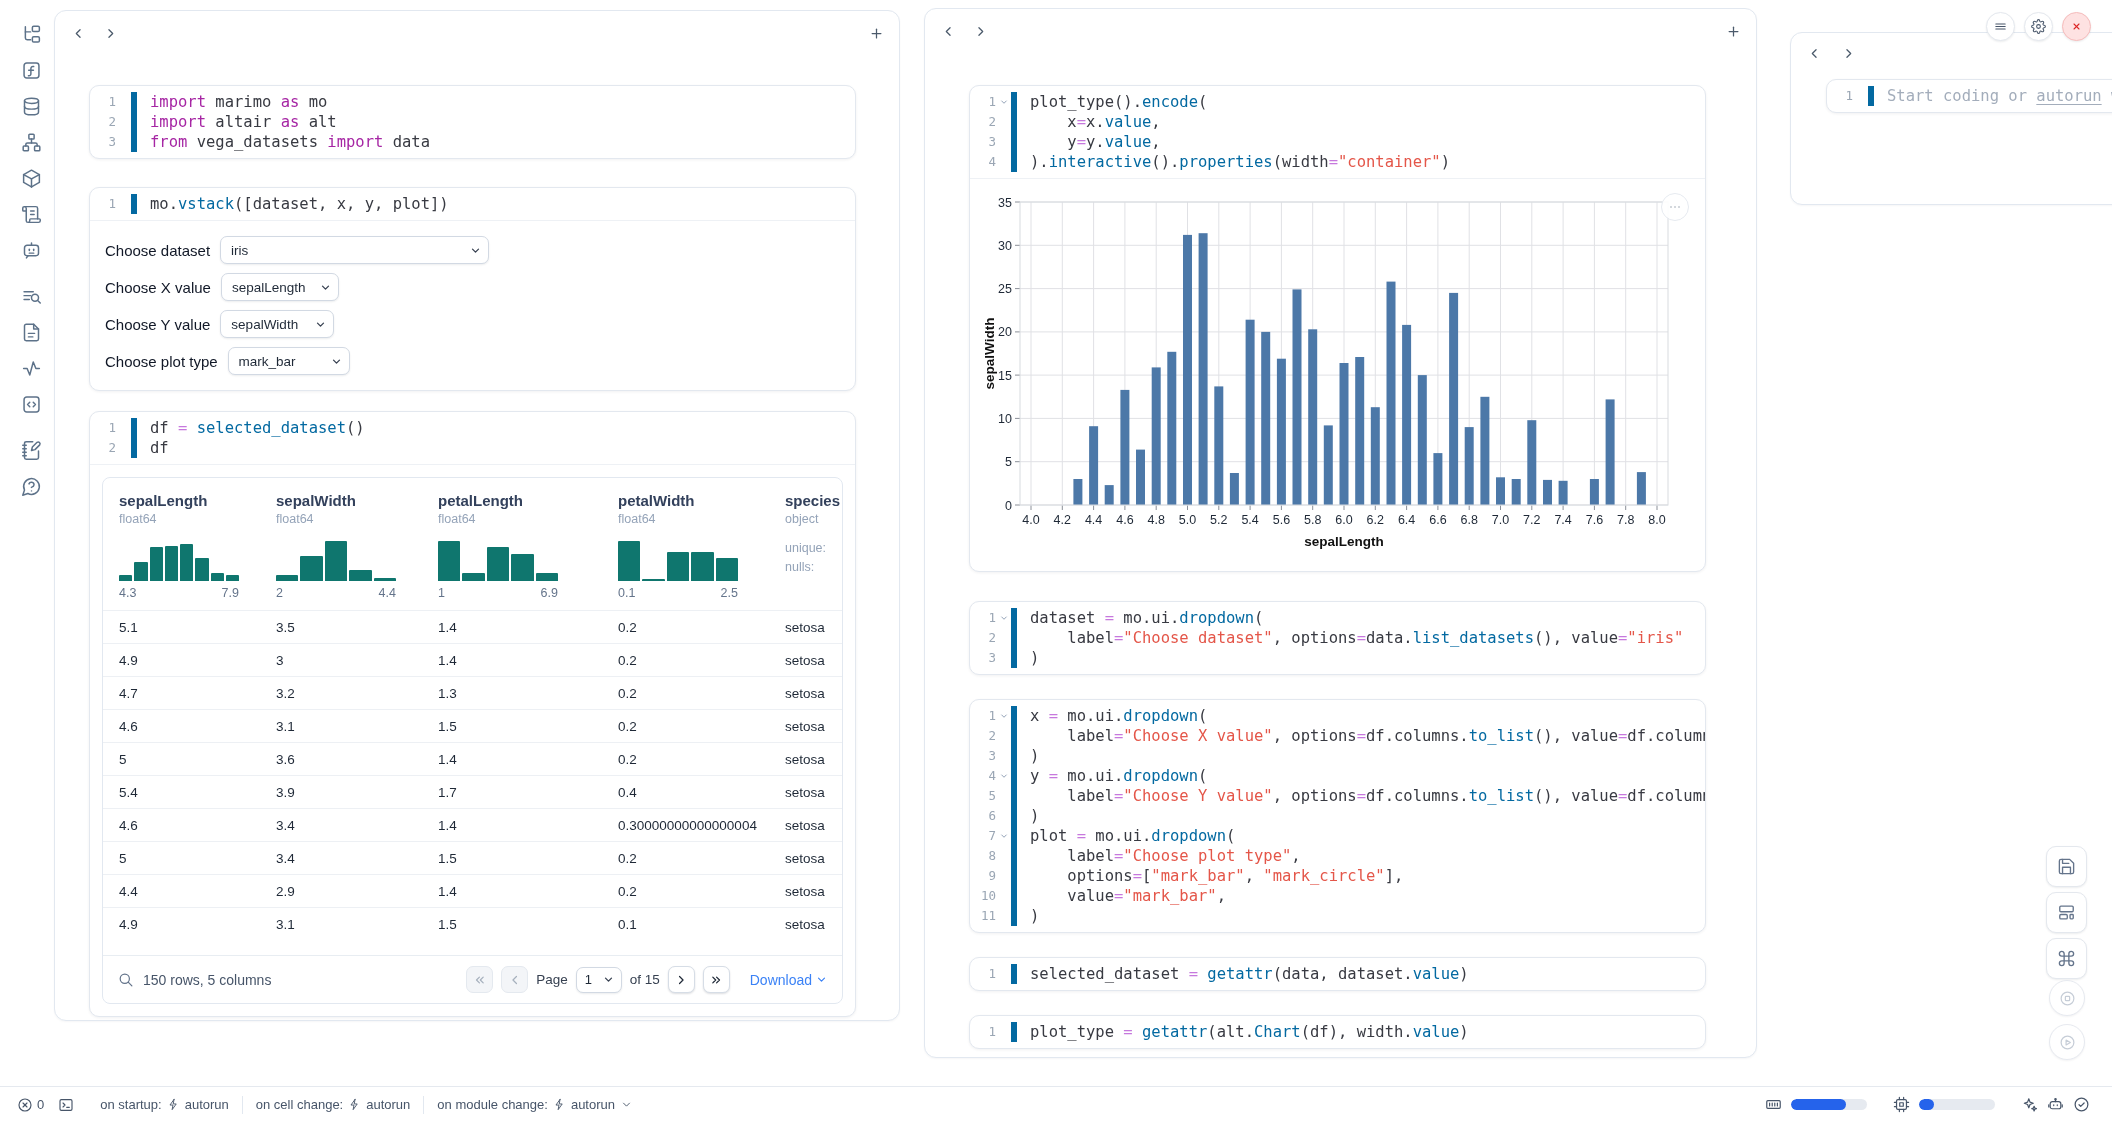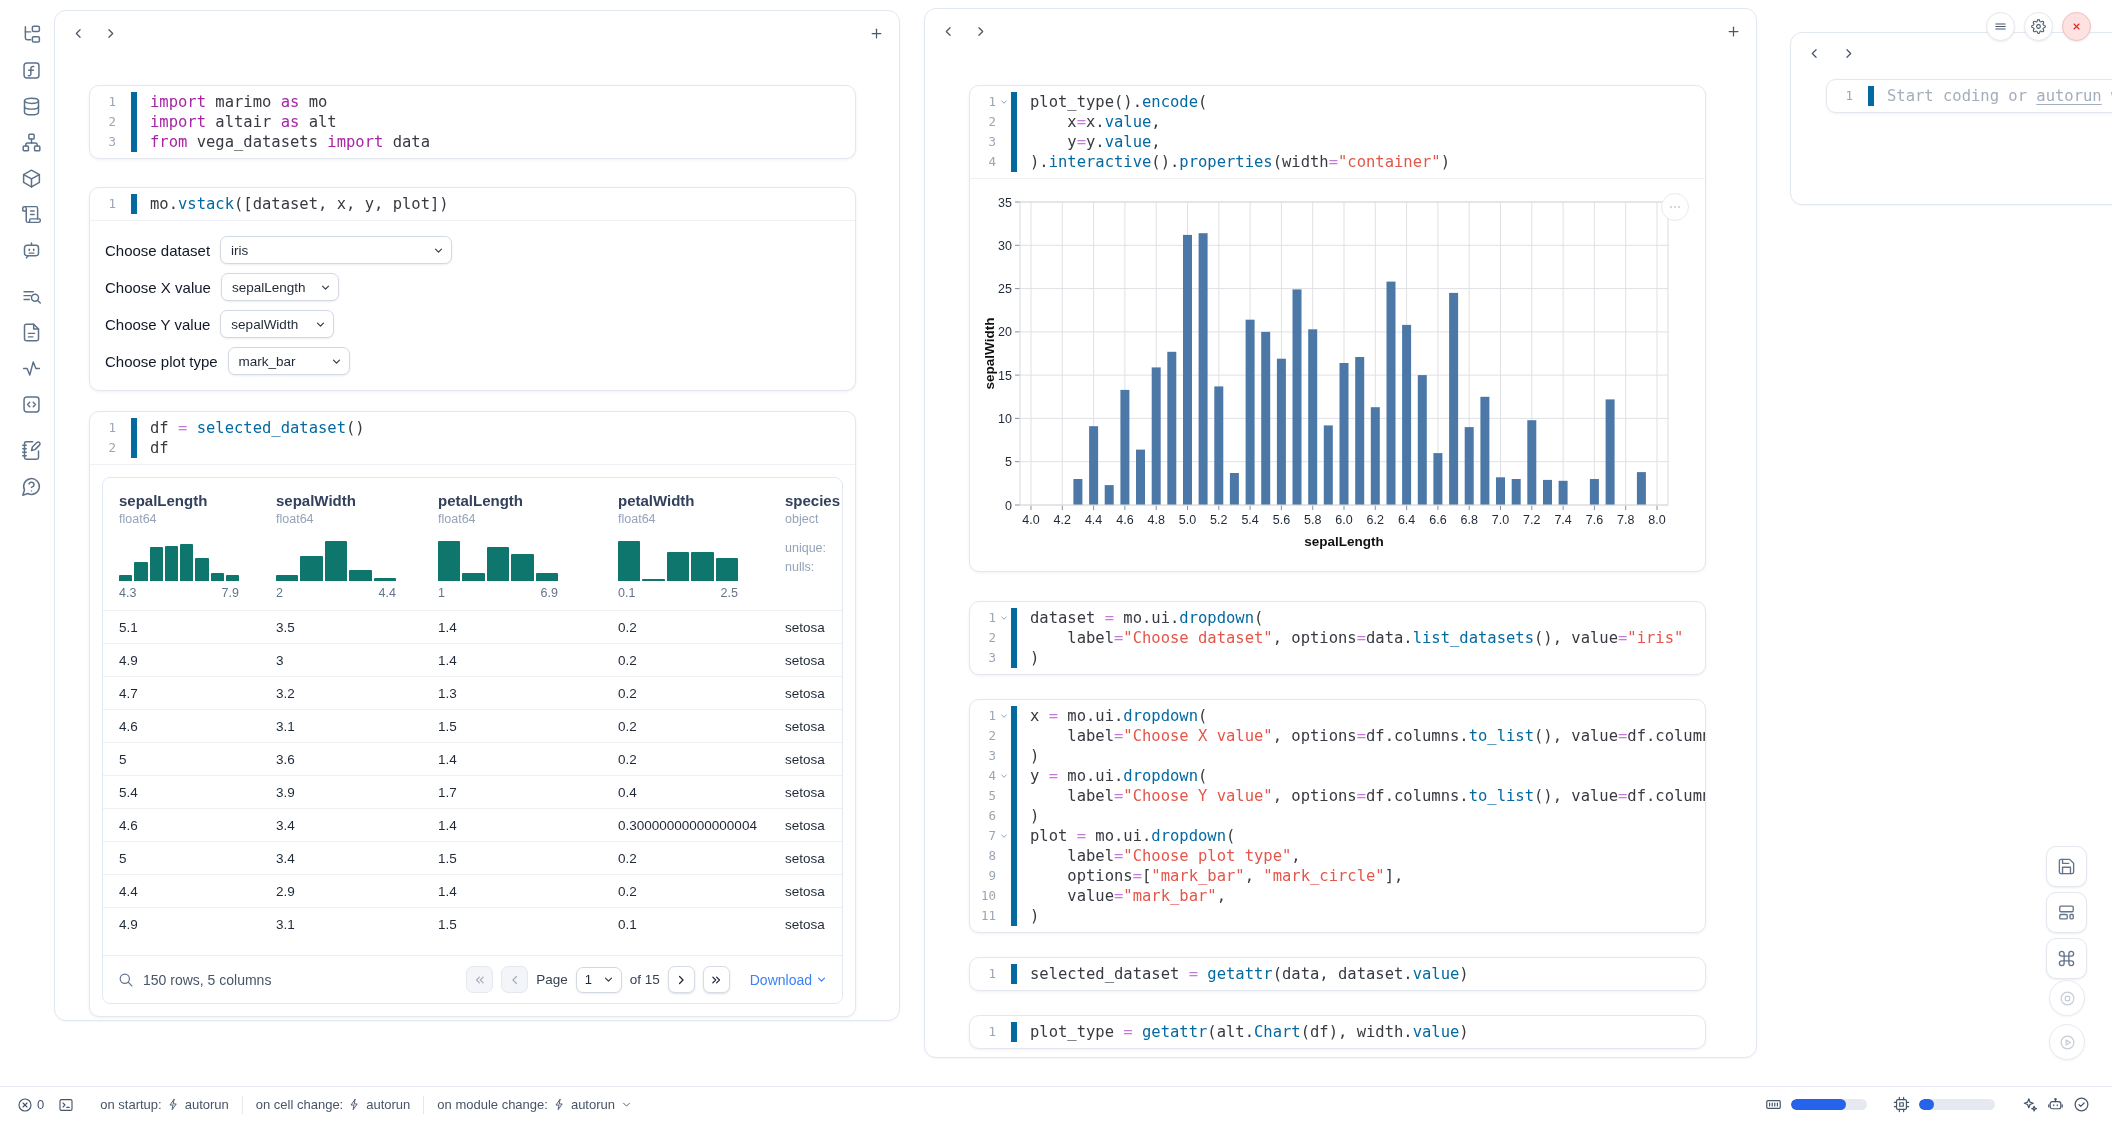--- a/index.html
+++ b/index.html
@@ -295,21 +295,21 @@
     <div class="code-area has-out">
         <div class="cl">
           <span class="ln">1</span>
           <span class="fold"></span>
           <span class="src"><span class="tk-pl">mo.</span><span class="tk-fn">vstack</span><span class="tk-pl">([dataset, x, y, plot])</span></span>
         </div>
       </div>
     <div class="cell-output" id="controls-out">
         <div class="ctl-row">
           <label>Choose dataset</label>
-          <span class="select-wrap" style="width:232px">
+          <span class="select-wrap" style="width:269px">
             <select><option>iris</option></select>
             <span class="sel-chev">
               <svg viewBox="0 0 24 24" fill="none" stroke="currentColor" stroke-width="1.7" stroke-linecap="round" stroke-linejoin="round">
                 <path d="M6.5 9.5L12 15l5.5-5.5"></path>
               </svg>
             </span>
           </span>
         </div>
         <div class="ctl-row">
           <label>Choose X value</label>

